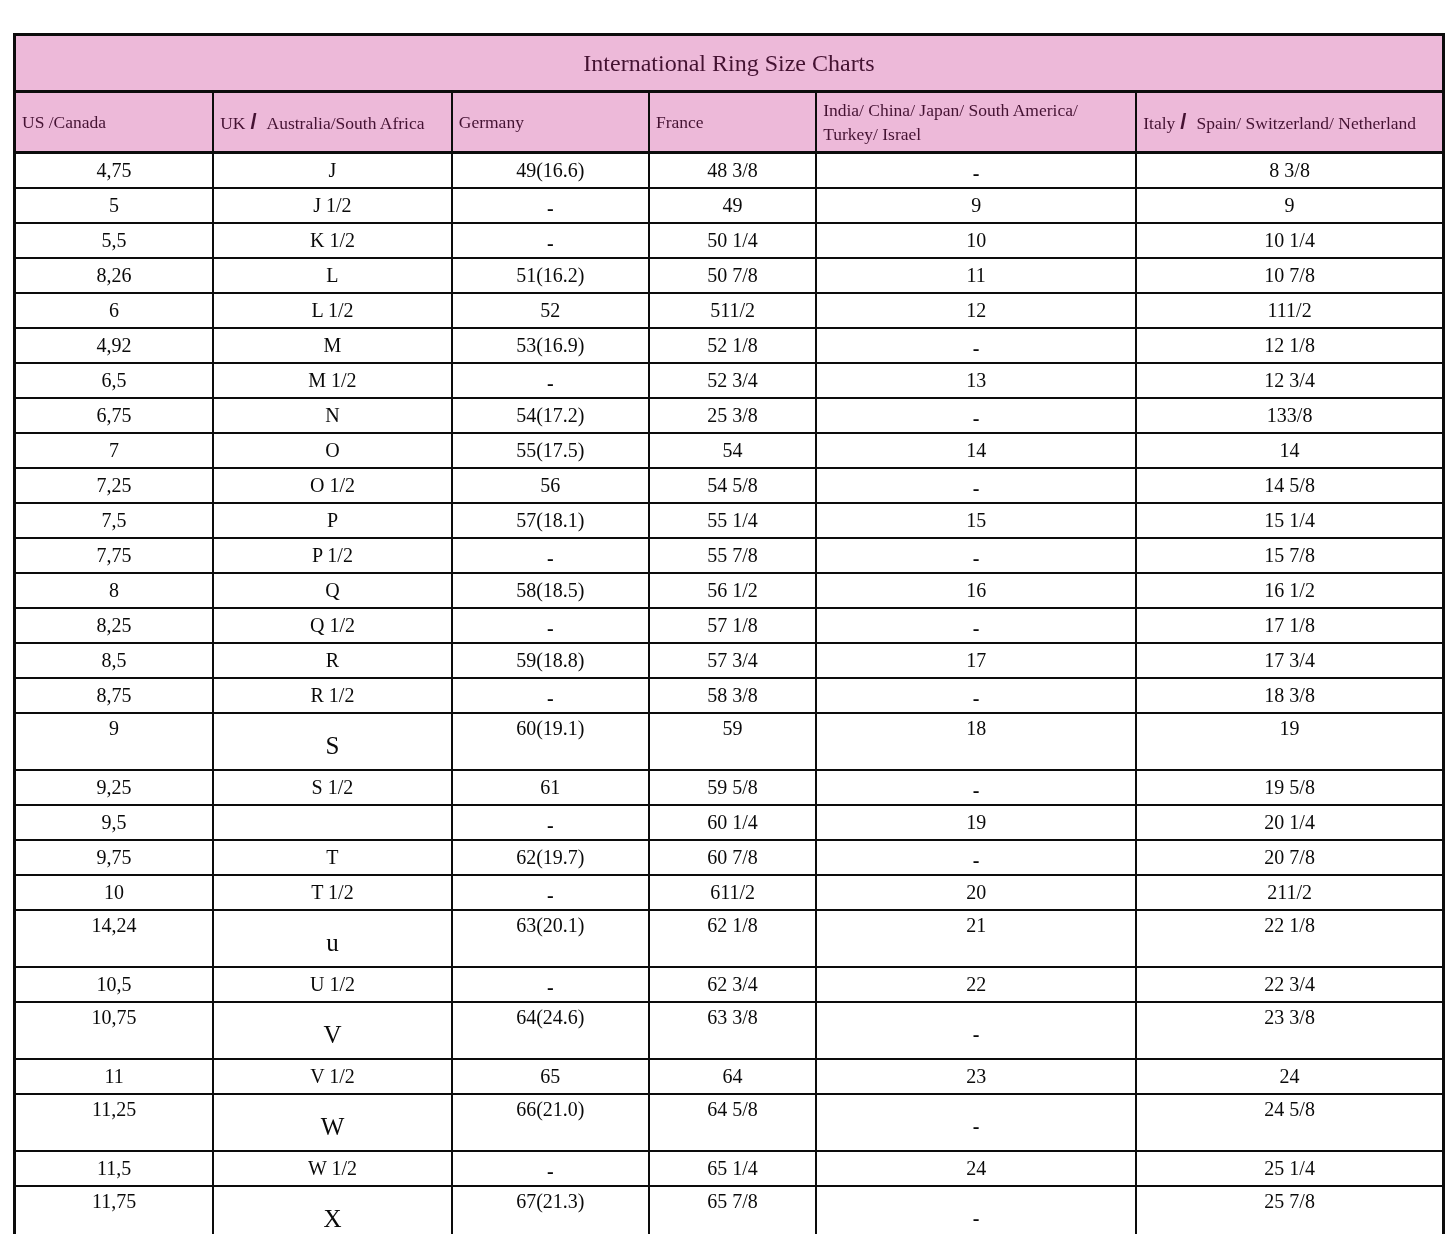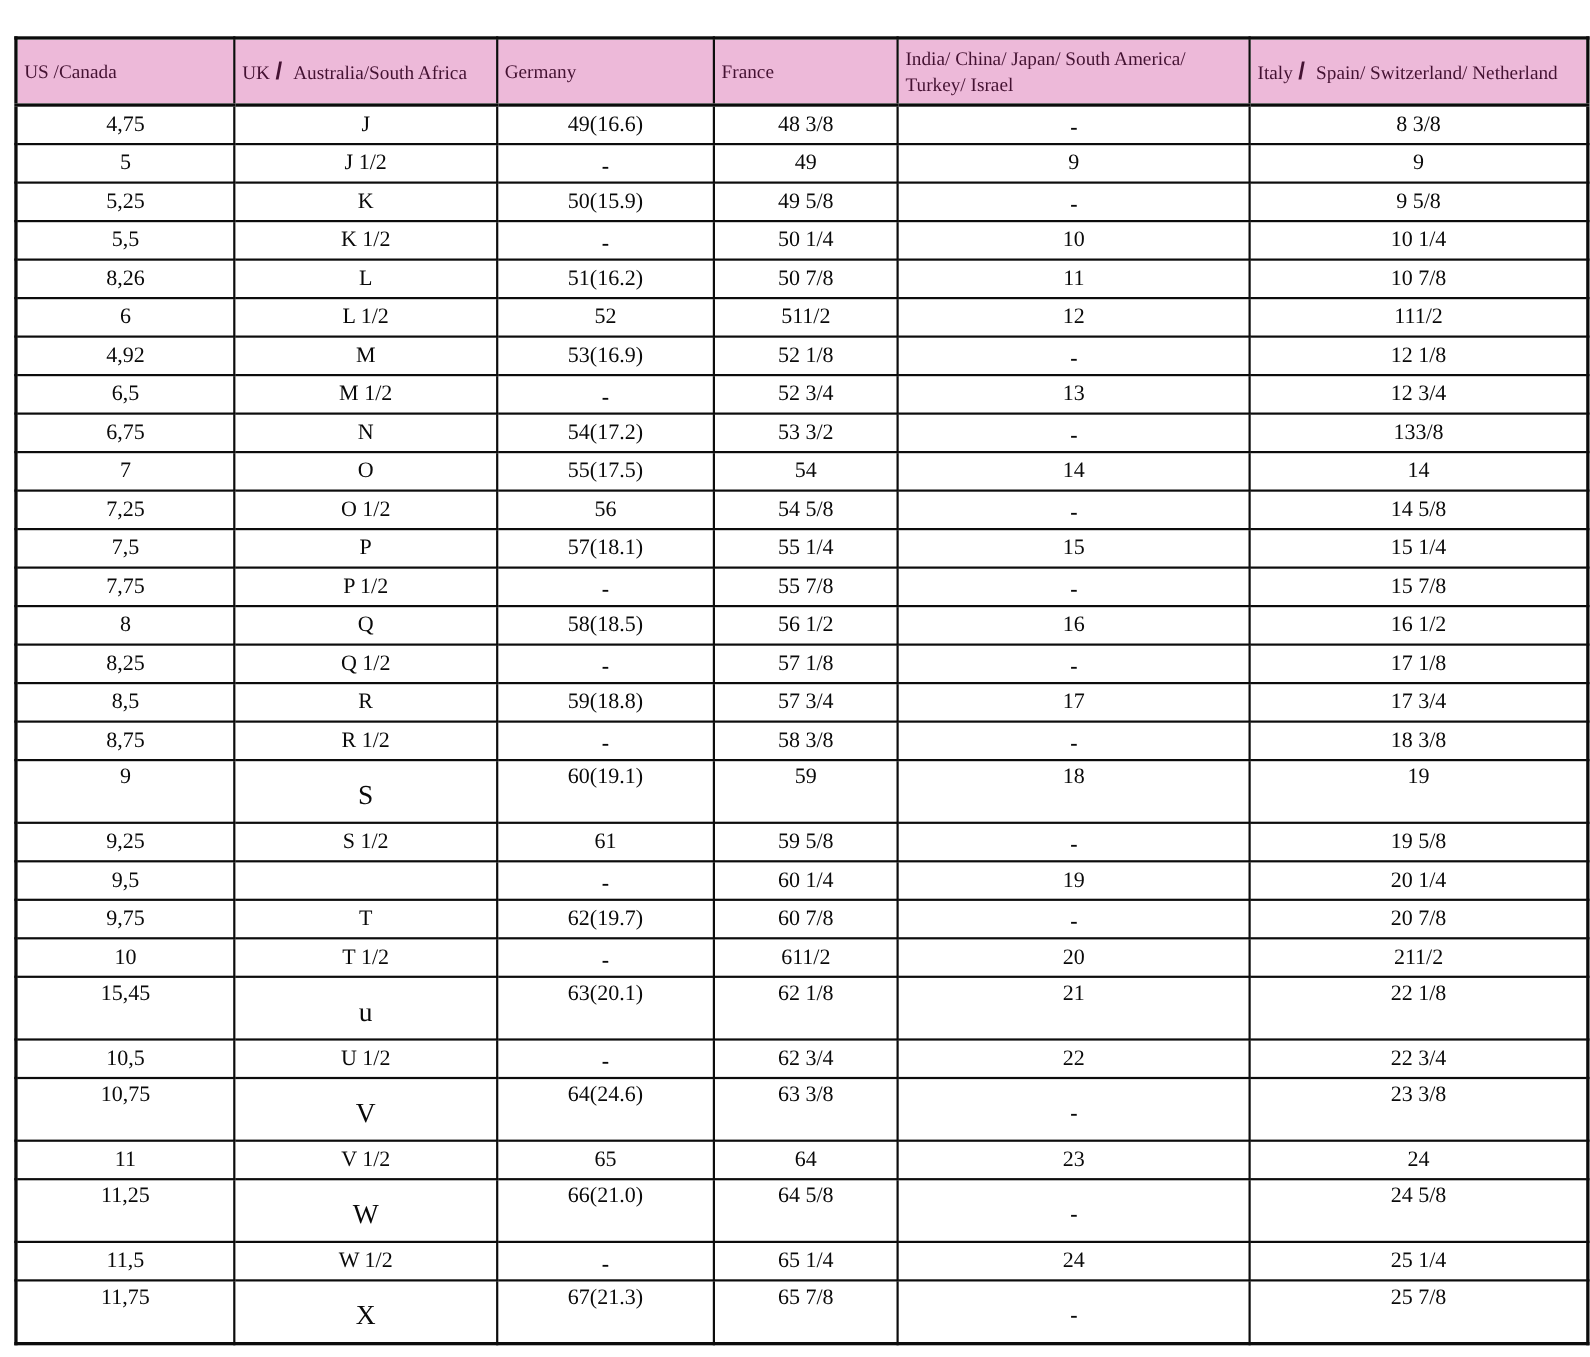--- a/index.html
+++ b/index.html
@@ -61,20 +61,23 @@
   <table class="ring-table">
     <colgroup>
       <col class="c-us">
         <col class="c-uk">
         <col class="c-de">
       <col class="c-fr">
         <col class="c-in">
         <col class="c-it">
     </colgroup>
     <thead>
+      <tr>
+        <th colspan="6" class="title-cell">International Ring Size Charts</th>
+      </tr>
       <tr class="header-row">
         <th class="h-us">US /Canada</th>
         <th class="h-uk"><span>UK</span><span class="big-slash">/</span><span>Australia/South Africa</span></th>
         <th class="h-de">Germany</th>
         <th class="h-france">France</th>
         <th class="h-in">India/ China/ Japan/ South America/ Turkey/ Israel</th>
         <th class="h-it"><span>Italy</span><span class="big-slash">/</span><span>Spain/ Switzerland/ Netherland</span></th>
       </tr>
     </thead>
     <tbody id="tbody">
@@ -88,28 +91,20 @@
         </tr>
         <tr>
           <td>5</td>
           <td class="uk-cell">J 1/2</td>
           <td class="dash">-</td>
           <td>49</td>
           <td>9</td>
           <td>9</td>
         </tr>
         <tr>
-          <td>5,25</td>
-          <td class="uk-cell">K</td>
-          <td>50(15.9)</td>
-          <td>49 5/8</td>
-          <td class="dash">-</td>
-          <td>9 5/8</td>
-        </tr>
-        <tr>
           <td>5,5</td>
           <td class="uk-cell">K 1/2</td>
           <td class="dash">-</td>
           <td>50 1/4</td>
           <td>10</td>
           <td>10 1/4</td>
         </tr>
         <tr>
           <td>8,26</td>
           <td class="uk-cell">L</td>
@@ -139,21 +134,21 @@
           <td class="uk-cell">M 1/2</td>
           <td class="dash">-</td>
           <td>52 3/4</td>
           <td>13</td>
           <td>12 3/4</td>
         </tr>
         <tr>
           <td>6,75</td>
           <td class="uk-cell">N</td>
           <td>54(17.2)</td>
-          <td>53 3/2</td>
+          <td>25 3/8</td>
           <td class="dash">-</td>
           <td>133/8</td>
         </tr>
         <tr>
           <td>7</td>
           <td class="uk-cell">O</td>
           <td>55(17.5)</td>
           <td>54</td>
           <td>14</td>
           <td>14</td>
@@ -248,21 +243,21 @@
         </tr>
         <tr>
           <td>10</td>
           <td class="uk-cell">T 1/2</td>
           <td class="dash">-</td>
           <td>611/2</td>
           <td>20</td>
           <td>211/2</td>
         </tr>
         <tr class="tall">
-          <td>15,45</td>
+          <td>14,24</td>
           <td class="uk-cell">u</td>
           <td>63(20.1)</td>
           <td>62 1/8</td>
           <td>21</td>
           <td>22 1/8</td>
         </tr>
         <tr>
           <td>10,5</td>
           <td class="uk-cell">U 1/2</td>
           <td class="dash">-</td>

